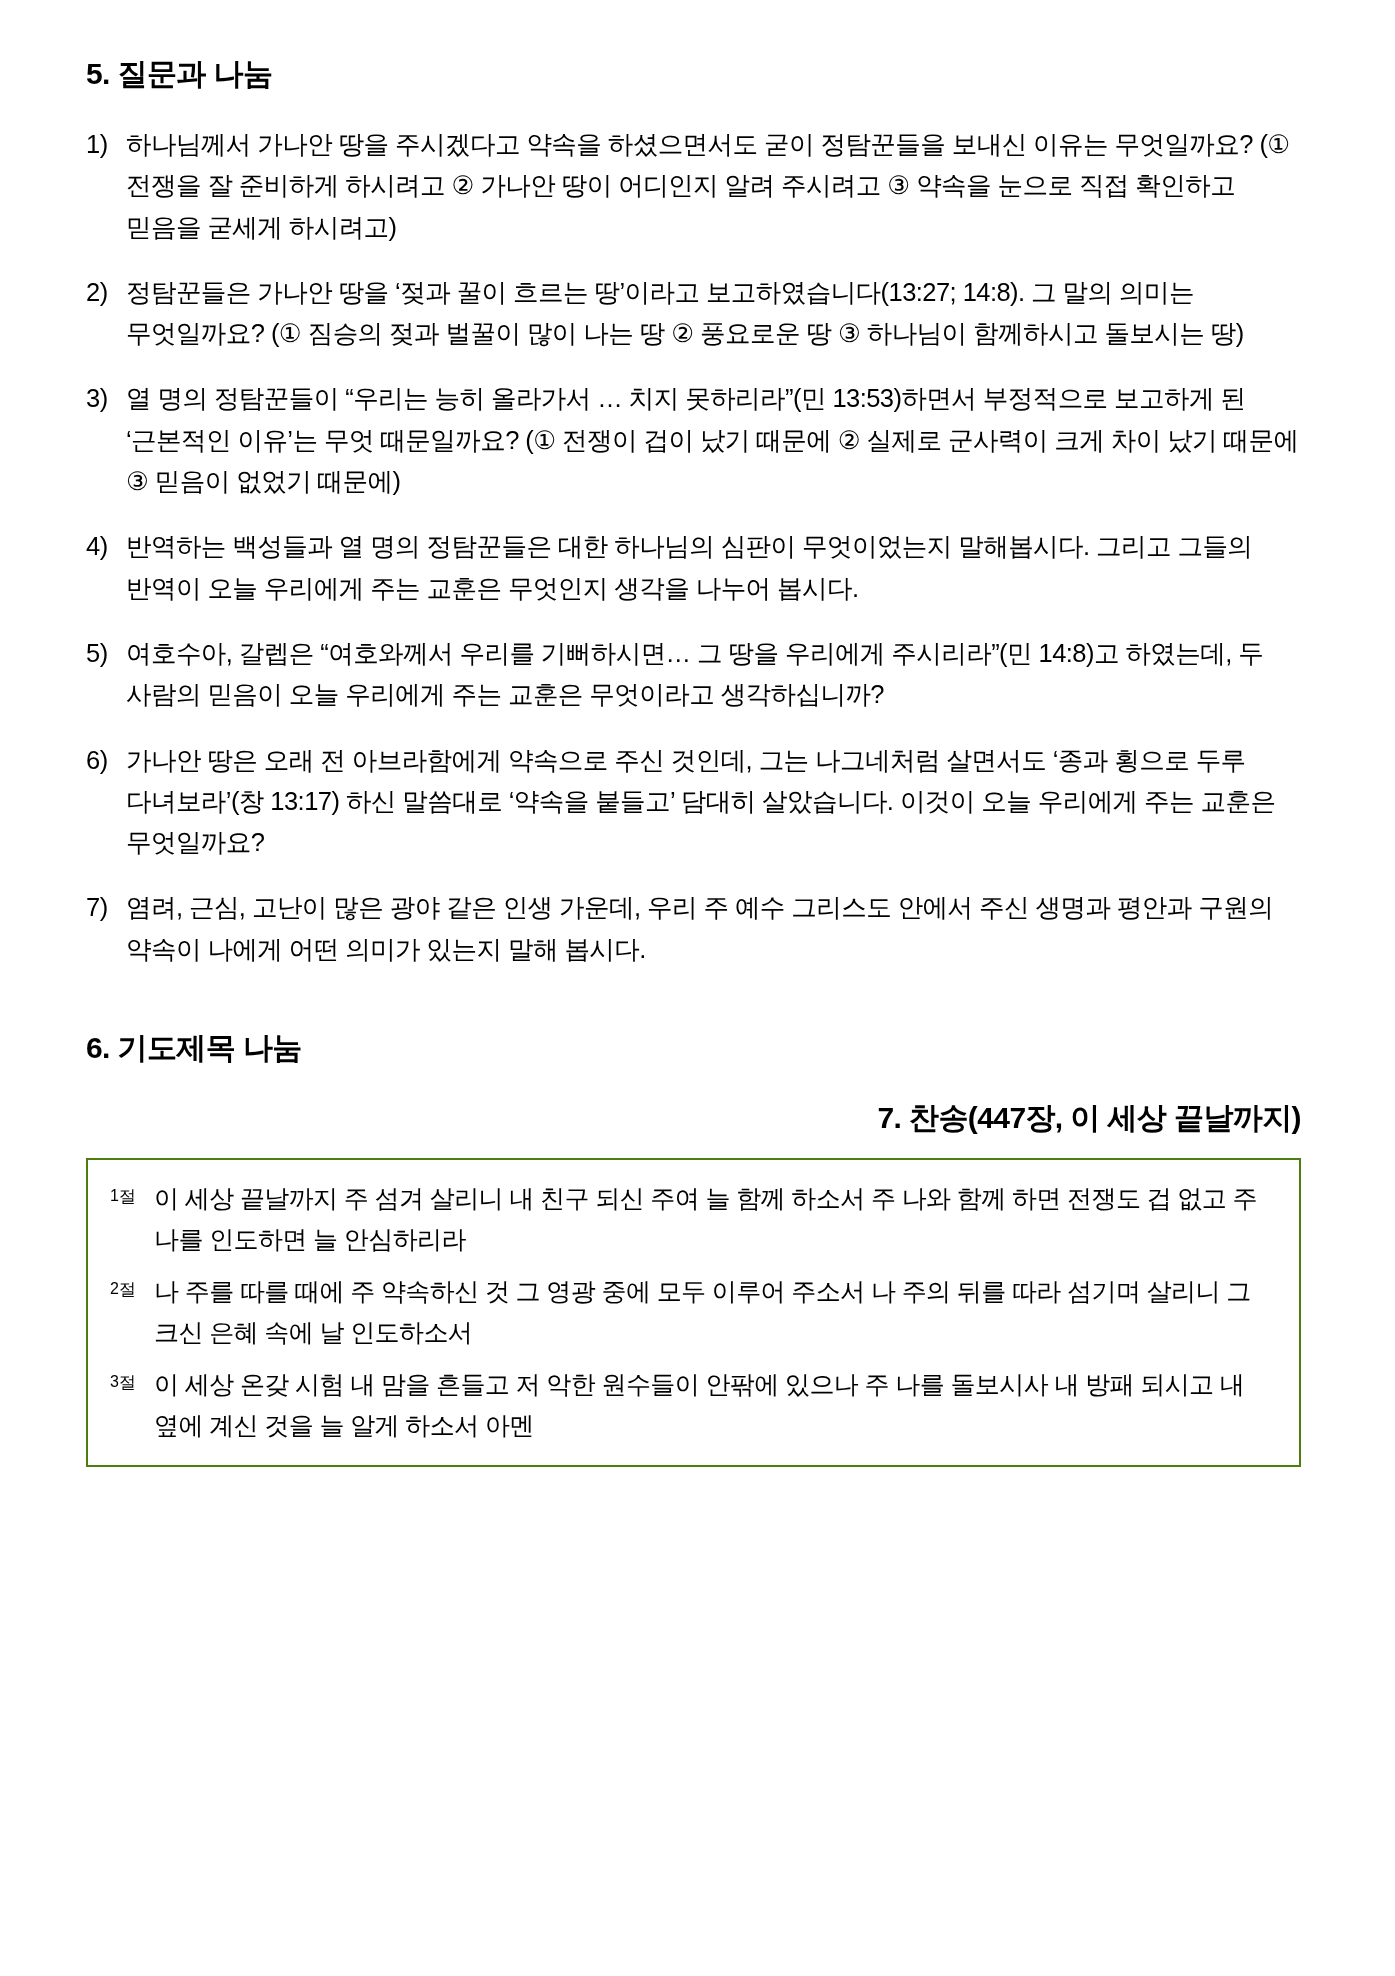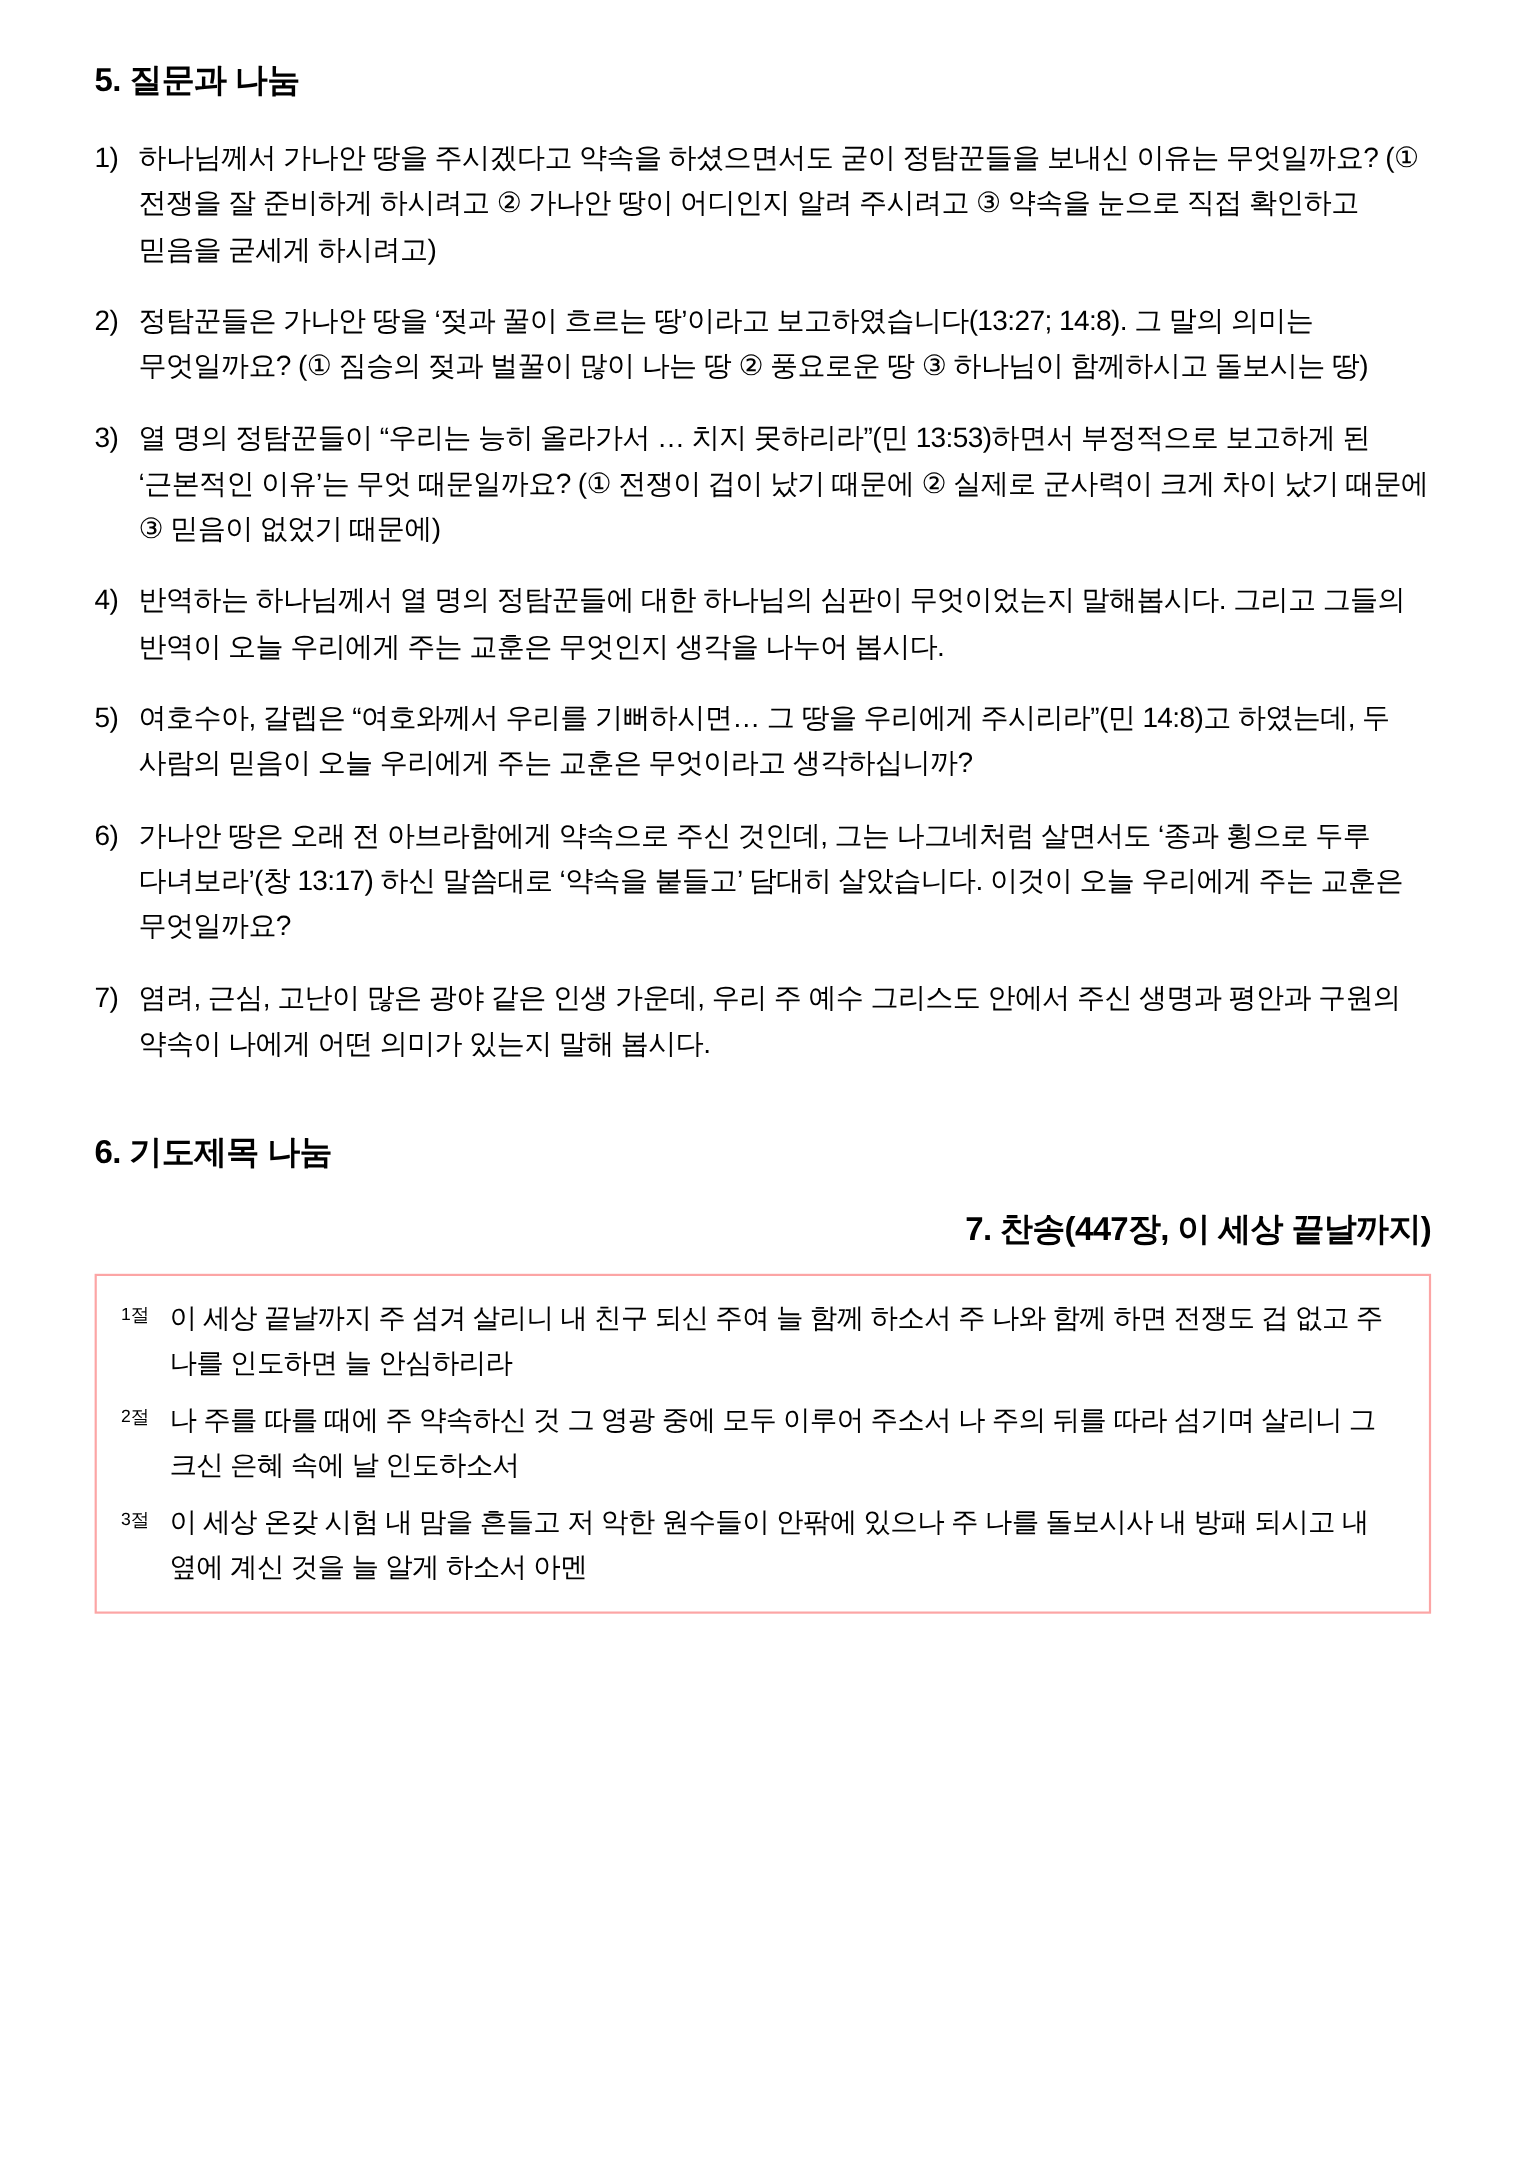--- a/index.html
+++ b/index.html
@@ -60,21 +60,21 @@
     white-space: nowrap;
   }
   .qtext {
     flex: 1 1 auto;
     white-space: pre-wrap;
     word-break: keep-all;
   }
 
   
   .hymn-box {
-    border: 2px solid #fca5a5;
+    border: 2px solid #4d7c0f;
     box-sizing: border-box;
     padding: 18px 24px 20px 22px;
   }
   .hymn-verse {
     display: flex;
     align-items: flex-start;
     font-size: 25px;
     line-height: 1.62;
     letter-spacing: -0.6px;
     margin-bottom: 12px;
@@ -116,21 +116,21 @@
     <li class="qitem">
       <span class="qnum">2)</span>
       <span class="qtext">정탐꾼들은 가나안 땅을 ‘젖과 꿀이 흐르는 땅’이라고 보고하였습니다(13:27; 14:8). 그 말의 의미는 무엇일까요? (① 짐승의 젖과 벌꿀이 많이 나는 땅 ② 풍요로운 땅 ③ 하나님이 함께하시고 돌보시는 땅)</span>
     </li>
     <li class="qitem">
       <span class="qnum">3)</span>
       <span class="qtext">열 명의 정탐꾼들이 “우리는 능히 올라가서 … 치지 못하리라”(민 13:53)하면서 부정적으로 보고하게 된 ‘근본적인 이유’는 무엇 때문일까요? (① 전쟁이 겁이 났기 때문에 ② 실제로 군사력이 크게 차이 났기 때문에 ③ 믿음이 없었기 때문에)</span>
     </li>
     <li class="qitem">
       <span class="qnum">4)</span>
-      <span class="qtext">반역하는 하나님께서 열 명의 정탐꾼들에 대한 하나님의 심판이 무엇이었는지 말해봅시다. 그리고 그들의 반역이 오늘 우리에게 주는 교훈은 무엇인지 생각을 나누어 봅시다.</span>
+      <span class="qtext">반역하는 백성들과 열 명의 정탐꾼들은 대한 하나님의 심판이 무엇이었는지 말해봅시다. 그리고 그들의 반역이 오늘 우리에게 주는 교훈은 무엇인지 생각을 나누어 봅시다.</span>
     </li>
     <li class="qitem">
       <span class="qnum">5)</span>
       <span class="qtext">여호수아, 갈렙은 “여호와께서 우리를 기뻐하시면… 그 땅을 우리에게 주시리라”(민 14:8)고 하였는데, 두 사람의 믿음이 오늘 우리에게 주는 교훈은 무엇이라고 생각하십니까?</span>
     </li>
     <li class="qitem">
       <span class="qnum">6)</span>
       <span class="qtext">가나안 땅은 오래 전 아브라함에게 약속으로 주신 것인데, 그는 나그네처럼 살면서도 ‘종과 횡으로 두루 다녀보라’(창 13:17) 하신 말씀대로 ‘약속을 붙들고’ 담대히 살았습니다. 이것이 오늘 우리에게 주는 교훈은 무엇일까요?</span>
     </li>
     <li class="qitem">

